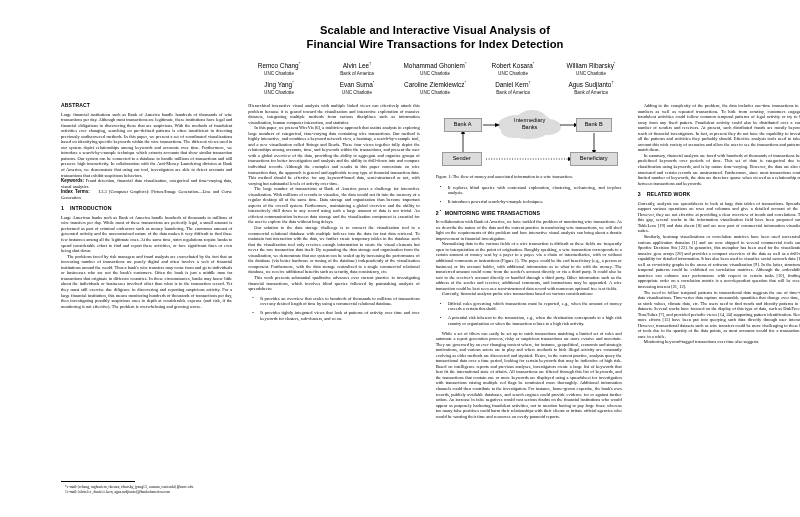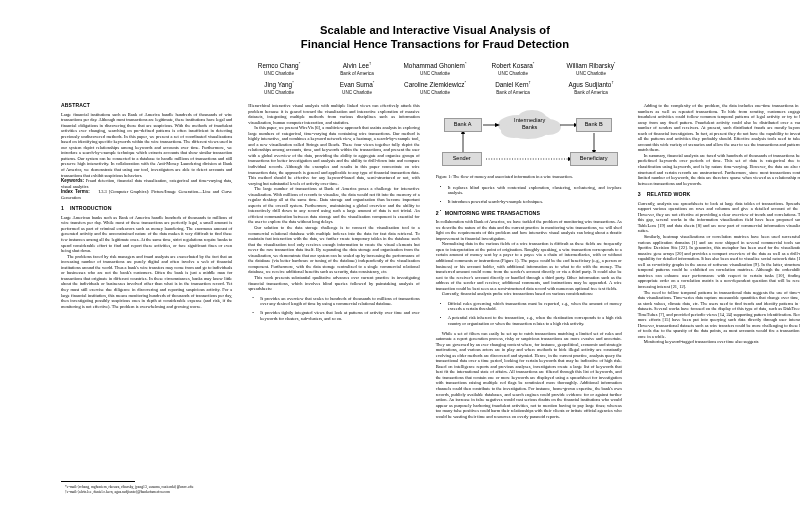--- a/index.html
+++ b/index.html
@@ -156,21 +156,21 @@
   .footnotes div.fn { text-indent: 4px; }
 </style>
 </head>
 <body>
 
 <div class="page">
 
   <div class="title-block">
     <div class="paper-title">
       <span>Scalable and Interactive Visual Analysis of</span><br>
-      <span>Financial Hence Transactions for Fraud Detection</span>
+      <span>Financial Wire Transactions for Index Detection</span>
     </div>
 
     <div class="authors">
       <div class="author-col">
         <div class="author-name"><span>Remco Chang</span><sup>*</sup></div>
         <div class="author-aff">UNC Charlotte</div>
         <div class="author-name author-row2"><span>Jing Yang</span><sup>*</sup></div>
         <div class="author-aff">UNC Charlotte</div>
       </div>
       <div class="author-col">

